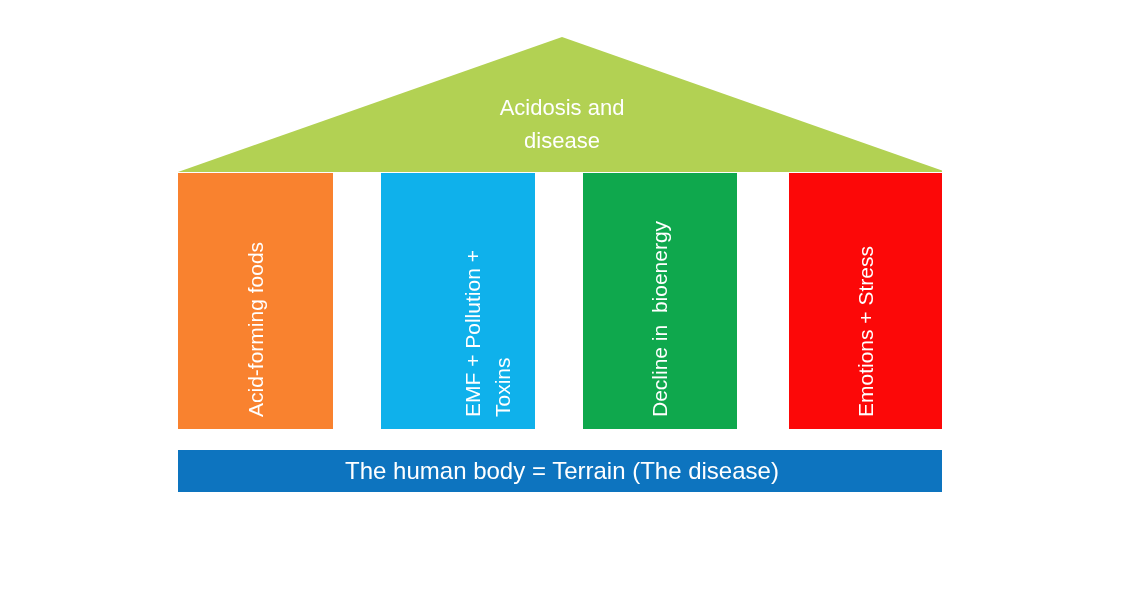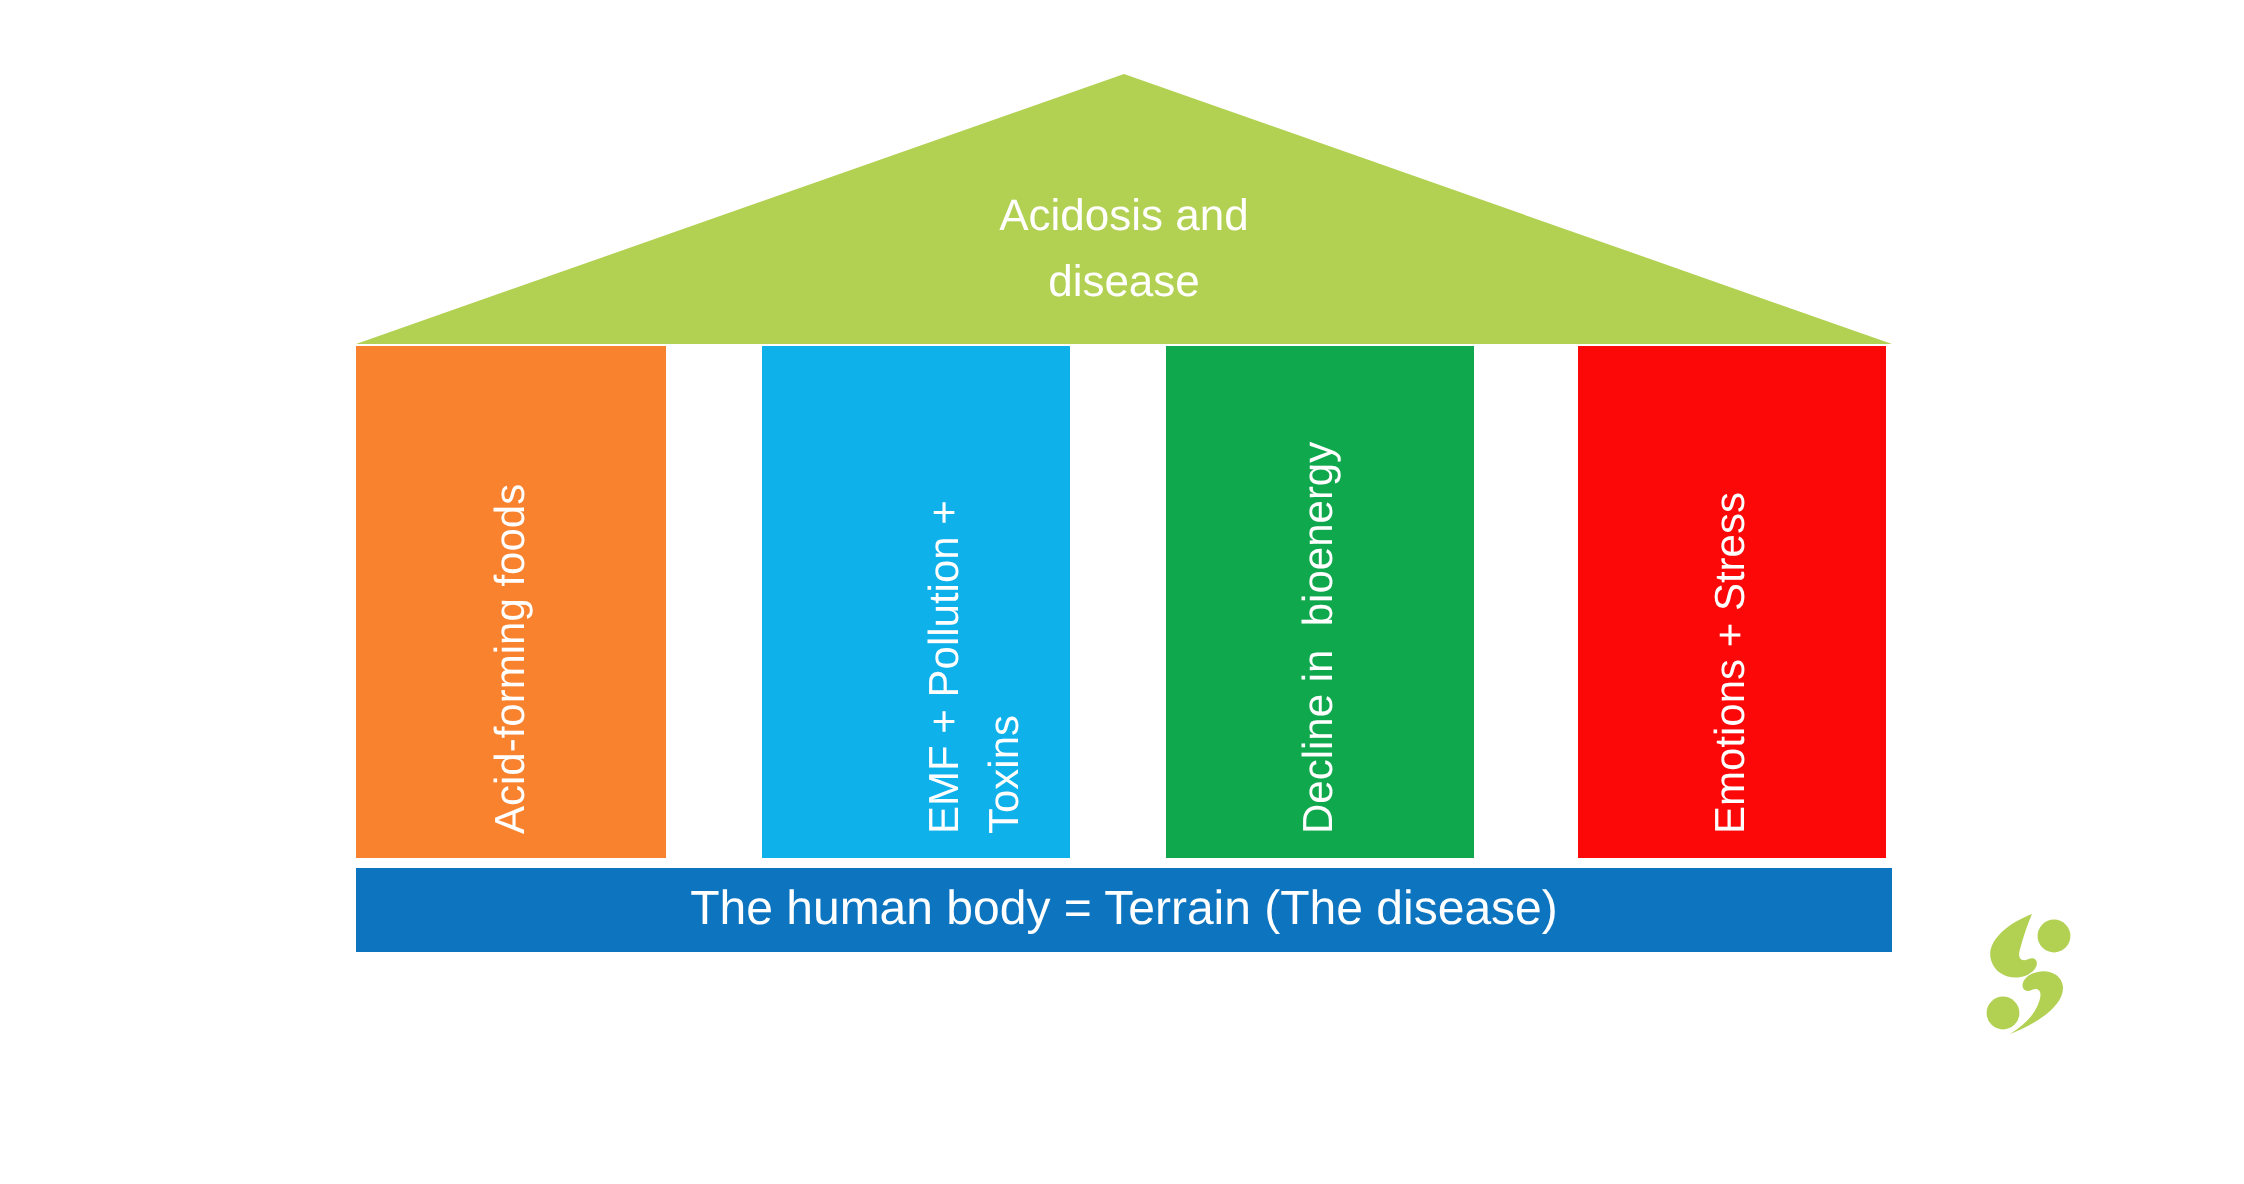--- a/index.html
+++ b/index.html
@@ -3,21 +3,21 @@
 <meta charset="utf-8">
 <style>
   html, body {
     margin: 0;
     padding: 0;
     background: #ffffff;
     font-family: "Liberation Sans", sans-serif;
   }
   #canvas {
     position: relative;
-    width: 1122px;
+    width: 942px;
     height: 592px;
     background: #ffffff;
     overflow: hidden;
   }
   
   .roof {
     position: absolute;
     left: 178px;
     top: 37px;
     width: 768px;
@@ -108,21 +108,21 @@
   </div>
 
   <div class="pillar" id="pillar-3" style="background-color: rgb(15, 168, 77);">
     <div class="pillar-label">Decline in  bioenergy</div>
   </div>
 
   <div class="pillar" id="pillar-4" style="background-color: rgb(252, 8, 8);">
     <div class="pillar-label">Emotions + Stress</div>
   </div>
 
-  <div class="base-bar" style="background-color: rgb(13, 116, 191);">
+  <div class="base-bar" style="background-color: rgb(13, 116, 191); margin-top: 16px;">
     <div class="base-label">The human body = Terrain (The disease)</div>
   </div>
 
   <div class="logo" style="color: rgb(178, 209, 83);">
     <svg viewBox="0 0 48 64" xmlns="http://www.w3.org/2000/svg">
       <path fill="currentColor" d="M26,2 C13,7 3,16 5.5,25 C8,34.5 21,36.5 27,30 C30,26.6 28,22.6 24,24.6 C20.6,26.3 18.6,24 20,19.6 C21.6,13.6 23.6,7.6 26,2 Z"></path>
       <path fill="currentColor" d="M15,62 C28,57 42,48 41.5,38.5 C40.5,29 27.5,28.5 22.5,34.5 C19.8,37.8 21.8,41.8 25.8,40 C29.2,38.4 31.2,40.6 29.8,45 C28.2,50.8 24,56.4 15,62 Z"></path>
       <circle fill="currentColor" cx="37" cy="13" r="8.2"></circle>
       <circle fill="currentColor" cx="11.5" cy="51.5" r="8.2"></circle>
     </svg>

